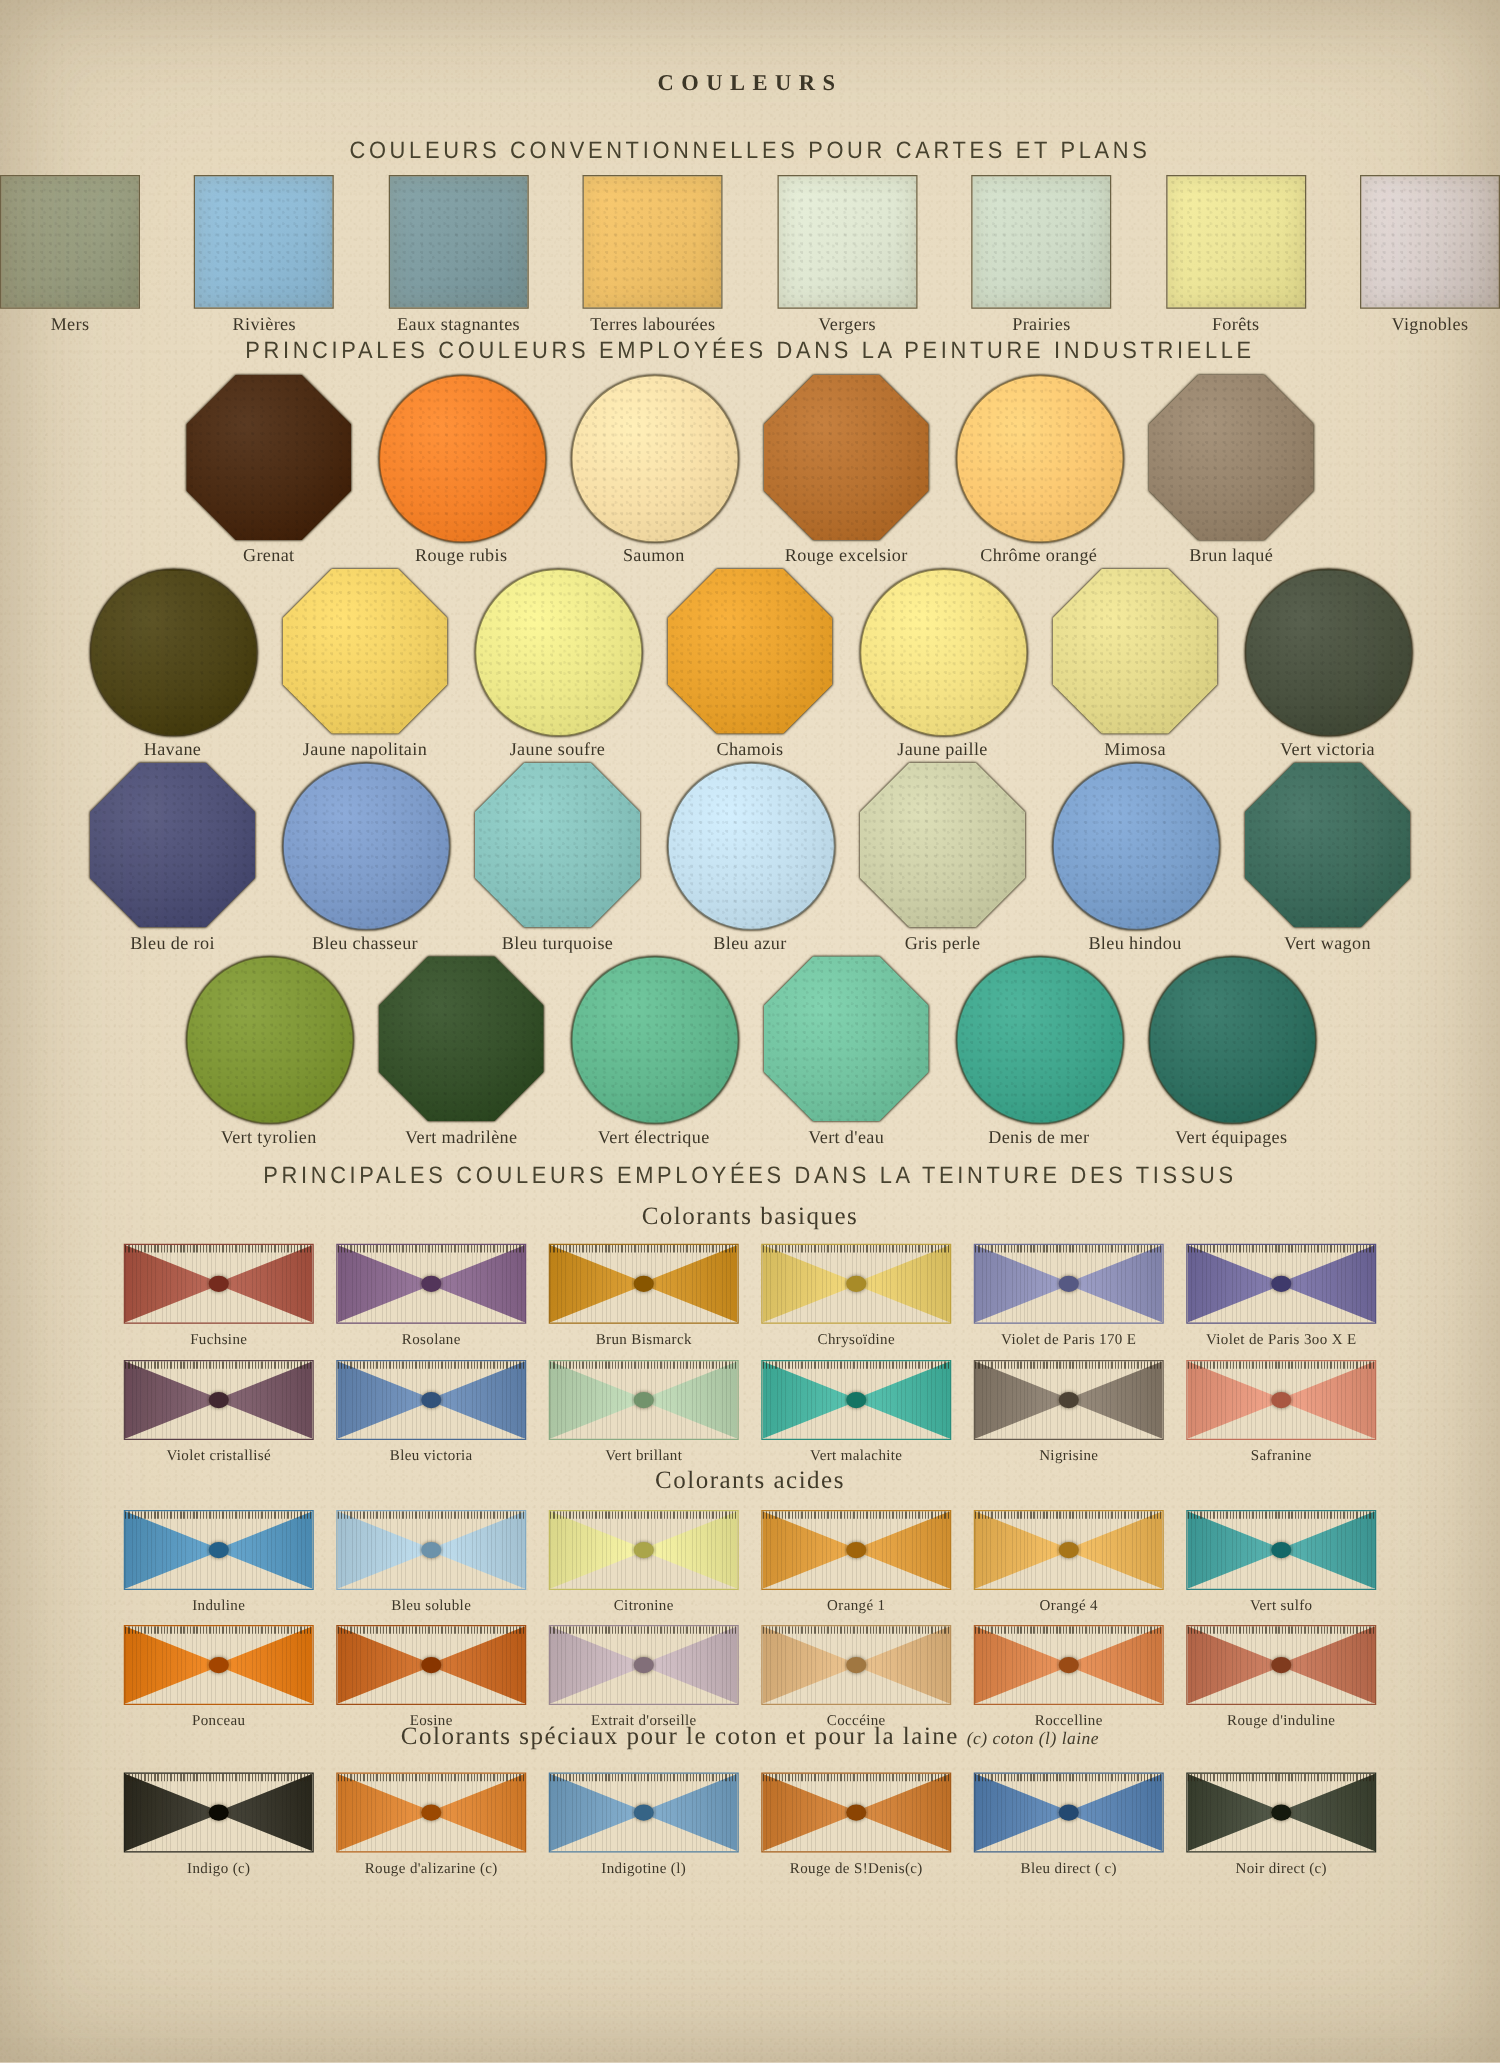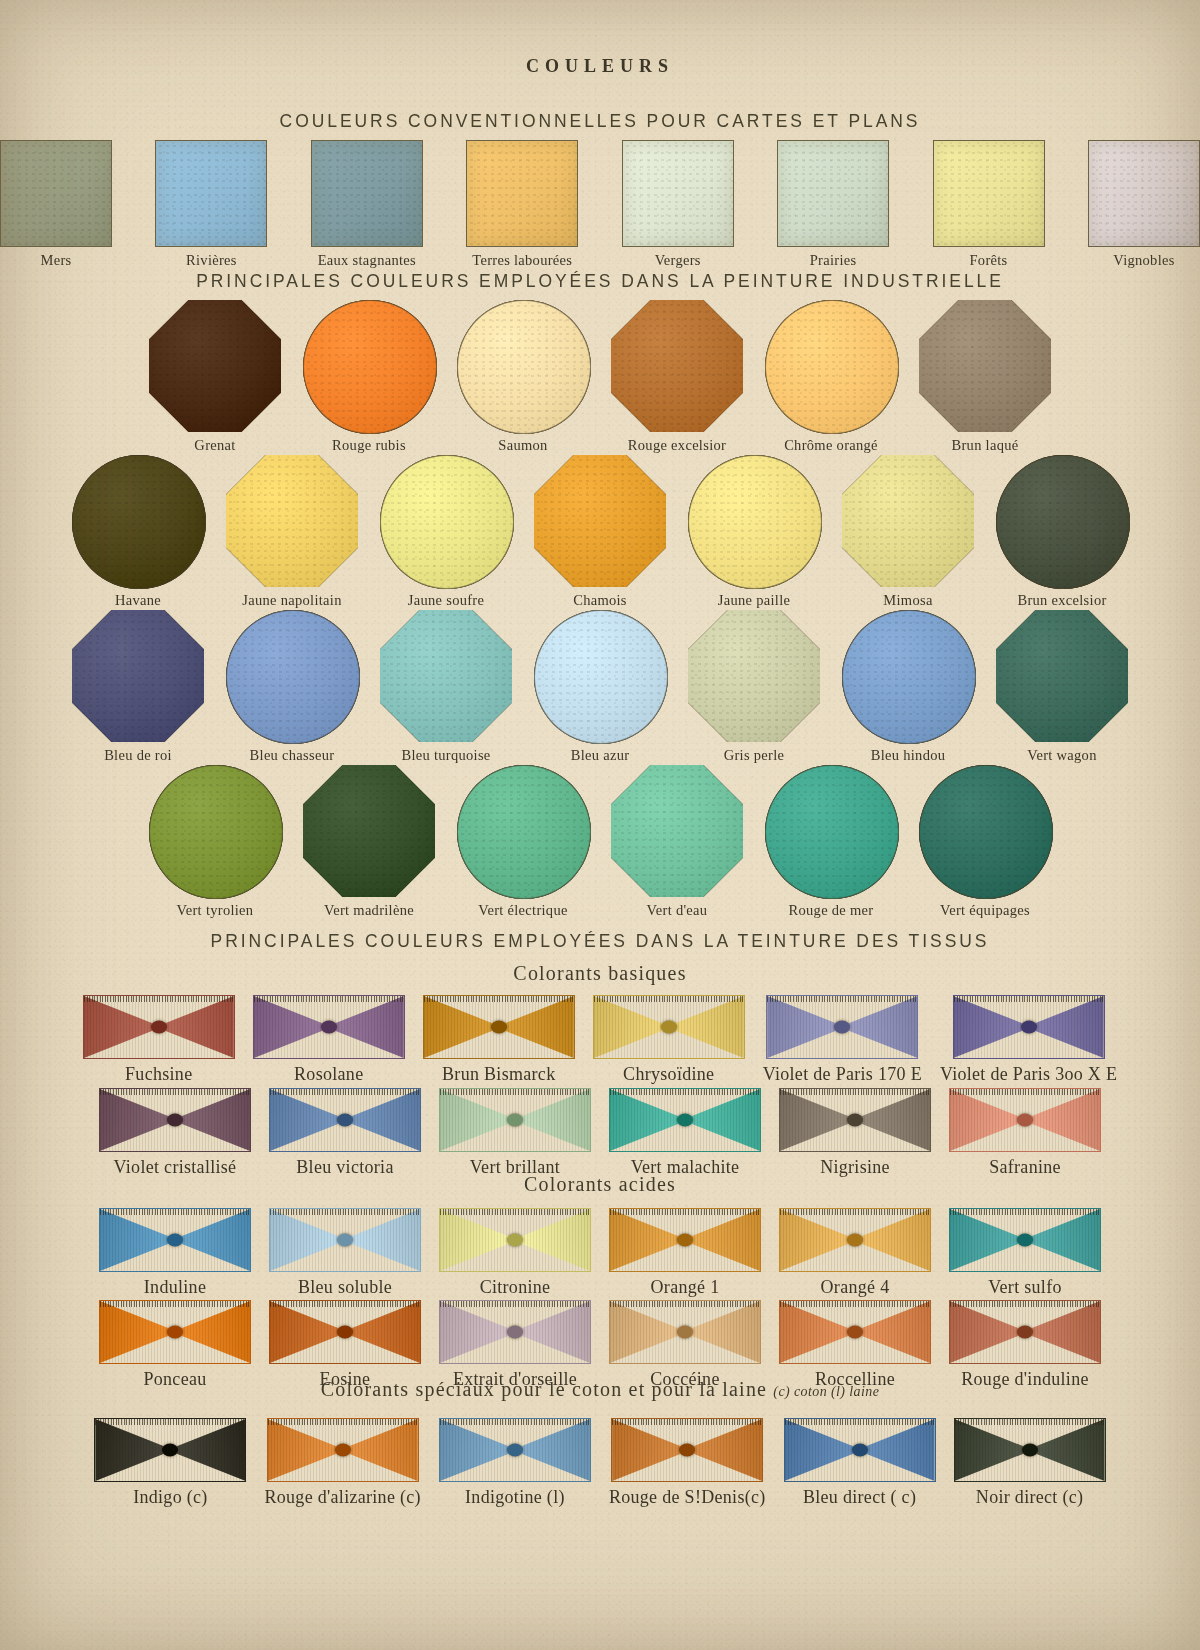--- a/index.html
+++ b/index.html
@@ -127,21 +127,21 @@
       to right, rgba(0,0,0,.16) 0 .6px, transparent .6px 3px);
     mix-blend-mode:multiply;opacity:.55;
   }
   .skein .topband{
     position:absolute;left:0;right:0;top:0;height:6px;
     background-image:repeating-linear-gradient(to right,
       rgba(40,34,20,.75) 0 1px, transparent 1px 2.6px);
     opacity:.85;
   }
   .skein-cell{display:flex;flex-direction:column;align-items:center;}
-  .skein-cell .lbl{margin-top:5px;font-size:18px;text-align:center;}
+  .skein-cell .lbl{margin-top:5px;font-size:12px;text-align:center;}
 </style>
 </head>
 <body>
 
 <div id="paper"></div>
 <div id="grain"></div>
 
 <div id="sheet">
 
   <div class="title h-main">COULEURS</div>
@@ -257,21 +257,21 @@
       <div class="cell">
         <div class="octwrap">
           <div class="shape oct" style="background: radial-gradient(circle at 36% 30%, rgb(244, 234, 157), rgb(228, 218, 141) 52%, rgb(208, 198, 121));"></div>
         </div>
         <div class="lbl">Mimosa</div>
       </div>
       <div class="cell">
         <div class="octwrap">
           <div class="shape cir" style="background: radial-gradient(circle at 36% 30%, rgb(89, 97, 79), rgb(73, 81, 63) 52%, rgb(53, 61, 43));"></div>
         </div>
-        <div class="lbl">Brun excelsior</div>
+        <div class="lbl">Vert victoria</div>
       </div>
     </div>
   <div class="row" id="ind-row-2" style="top: 610px; gap: 22px;">
       <div class="cell">
         <div class="octwrap">
           <div class="shape oct" style="background: radial-gradient(circle at 36% 30%, rgb(94, 96, 134), rgb(78, 80, 118) 52%, rgb(58, 60, 98));"></div>
         </div>
         <div class="lbl">Bleu de roi</div>
       </div>
       <div class="cell">
@@ -333,21 +333,21 @@
       <div class="cell">
         <div class="octwrap">
           <div class="shape oct" style="background: radial-gradient(circle at 36% 30%, rgb(130, 211, 176), rgb(114, 195, 160) 52%, rgb(94, 175, 140));"></div>
         </div>
         <div class="lbl">Vert d'eau</div>
       </div>
       <div class="cell">
         <div class="octwrap">
           <div class="shape cir" style="background: radial-gradient(circle at 36% 30%, rgb(79, 181, 156), rgb(63, 165, 140) 52%, rgb(43, 145, 120));"></div>
         </div>
-        <div class="lbl">Rouge de mer</div>
+        <div class="lbl">Denis de mer</div>
       </div>
       <div class="cell">
         <div class="octwrap">
           <div class="shape cir" style="background: radial-gradient(circle at 36% 30%, rgb(63, 127, 112), rgb(47, 111, 96) 52%, rgb(27, 91, 76));"></div>
         </div>
         <div class="lbl">Vert équipages</div>
       </div>
     </div>
 
   <div class="h-sec" style="top:930px">PRINCIPALES  COULEURS  EMPLOYÉES  DANS  LA  TEINTURE  DES  TISSUS</div>

